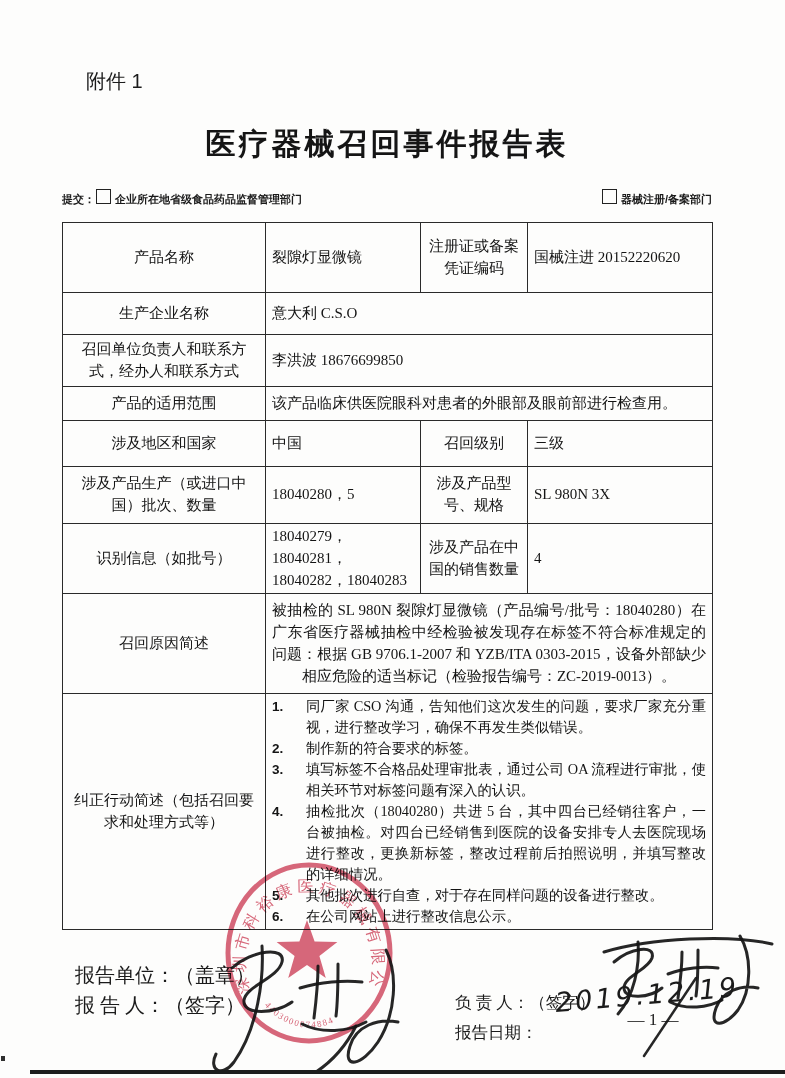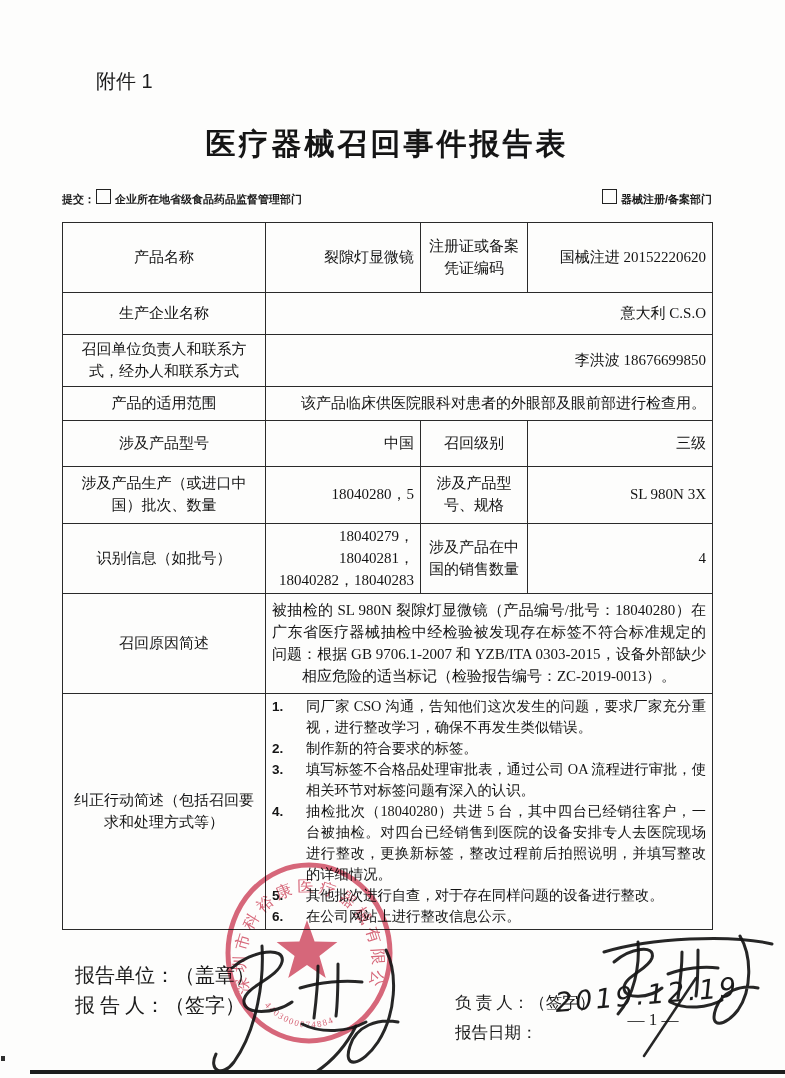--- a/index.html
+++ b/index.html
@@ -5,21 +5,21 @@
   html,body { margin:0; padding:0; background:#e8e8e8; }
   .page {
     position:relative; width:785px; height:1078px; margin:0 auto;
     background:#fdfdfc; overflow:hidden;
     font-family:"Liberation Serif","DejaVu Serif",serif;
     color:#161616;
   }
   .attachment {
     position:absolute; left:86px; top:68px;
     font-family:"Liberation Sans","DejaVu Sans",sans-serif;
-    font-size:20px; color:#1b1b1b;margin-left:10px;
+    font-size:20px; color:#1b1b1b;
   }
   .doc-title {
     position:absolute; left:62px; top:124px; width:650px;
     text-align:center; font-family:"Liberation Sans","DejaVu Sans",sans-serif;
     font-size:30px; font-weight:700; letter-spacing:3px; color:#151515;
   }
   .submit-line {
     position:absolute; left:62px; top:189px; width:650px;
     display:flex; justify-content:space-between;
     font-family:"Liberation Sans","DejaVu Sans",sans-serif;
@@ -31,21 +31,21 @@
   }
   table.report {
     position:absolute; left:62px; top:222px; width:650px;
     border-collapse:collapse; table-layout:fixed;
   }
   table.report td {
     border:1.6px solid #2a2a2a; vertical-align:middle;
     font-size:15px; color:#141414; padding:2px 6px; line-height:1.45;
   }
   td.lbl { text-align:center; }
-  td.val { text-align:right; }
+  td.val { text-align:left; }
   td.reason-cell {
     text-align:justify; text-align-last:center;
     font-size:14.5px; line-height:25px; padding:0 13px; overflow:hidden;
   }
   td.action-cell { vertical-align:middle; padding:2px 12px 2px 26px; overflow:hidden; }
   ol.actions { list-style:none; margin:0; padding:0; }
   ol.actions li { display:flex; font-size:14.3px; line-height:21px; }
   ol.actions .num { width:34px; flex:0 0 34px; font-weight:700; font-family:"Liberation Sans","DejaVu Sans",sans-serif; font-size:13.5px;}
   ol.actions .txt { flex:1; text-align:justify; }
   .footer-left {
@@ -114,21 +114,21 @@
       </tr>
       <tr style="height:52px">
         <td class="lbl">召回单位负责人和联系方式，经办人和联系方式</td>
         <td class="val" colspan="3">李洪波 18676699850</td>
       </tr>
       <tr style="height:34px">
         <td class="lbl">产品的适用范围</td>
         <td class="val" colspan="3">该产品临床供医院眼科对患者的外眼部及眼前部进行检查用。</td>
       </tr>
       <tr style="height:46px">
-        <td class="lbl">涉及产品型号</td>
+        <td class="lbl">涉及地区和国家</td>
         <td class="val">中国</td>
         <td class="lbl">召回级别</td>
         <td class="val">三级</td>
       </tr>
       <tr style="height:57px">
         <td class="lbl">涉及产品生产（或进口中国）批次、数量</td>
         <td class="val">18040280，5</td>
         <td class="lbl">涉及产品型号、规格</td>
         <td class="val">SL 980N 3X</td>
       </tr>

